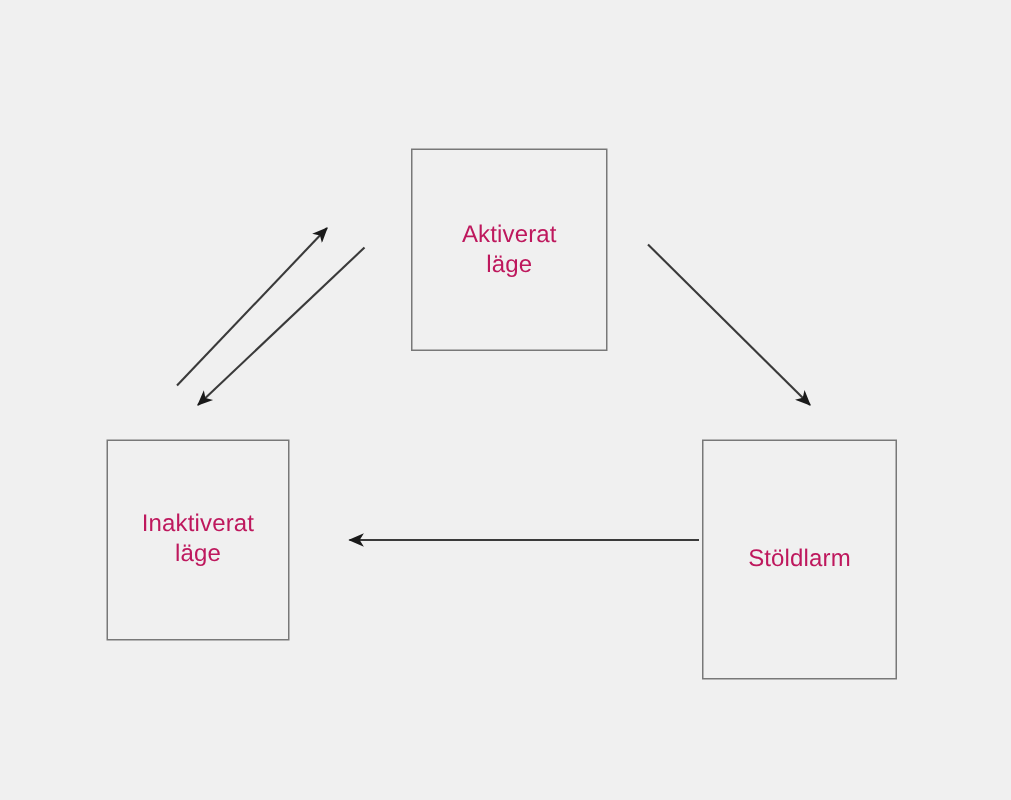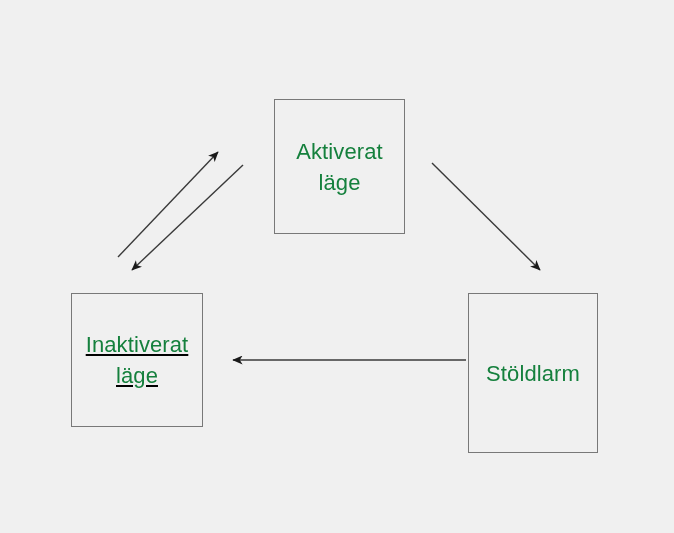--- a/index.html
+++ b/index.html
@@ -31,38 +31,37 @@
     box-sizing: border-box;
     border: 1.5px solid #787878;
     background: transparent;
     display: flex;
     align-items: center;
     justify-content: center;
     text-align: center;
   }
   .state-label {
     font-family: "Liberation Sans", sans-serif;
-    font-size: 22px;
-    line-height: 31px;
-    color: #15803d;
+    font-size: 16px;
+    line-height: 20px;
+    color: #be185d;
     white-space: pre-line;
     letter-spacing: 0.1px;
   }
   #node-activated {
     left: 274px;
     top: 99px;
     width: 131px;
     height: 135px;
   }
   #node-deactivated {
     left: 71px;
     top: 293px;
-    width: 132px;
+    width: 122px;
     height: 134px;
-    text-decoration: underline;
   }
   #node-theft-alarm {
     left: 468px;
     top: 293px;
     width: 130px;
     height: 160px;
   }
 </style>
 </head>
 <body>

